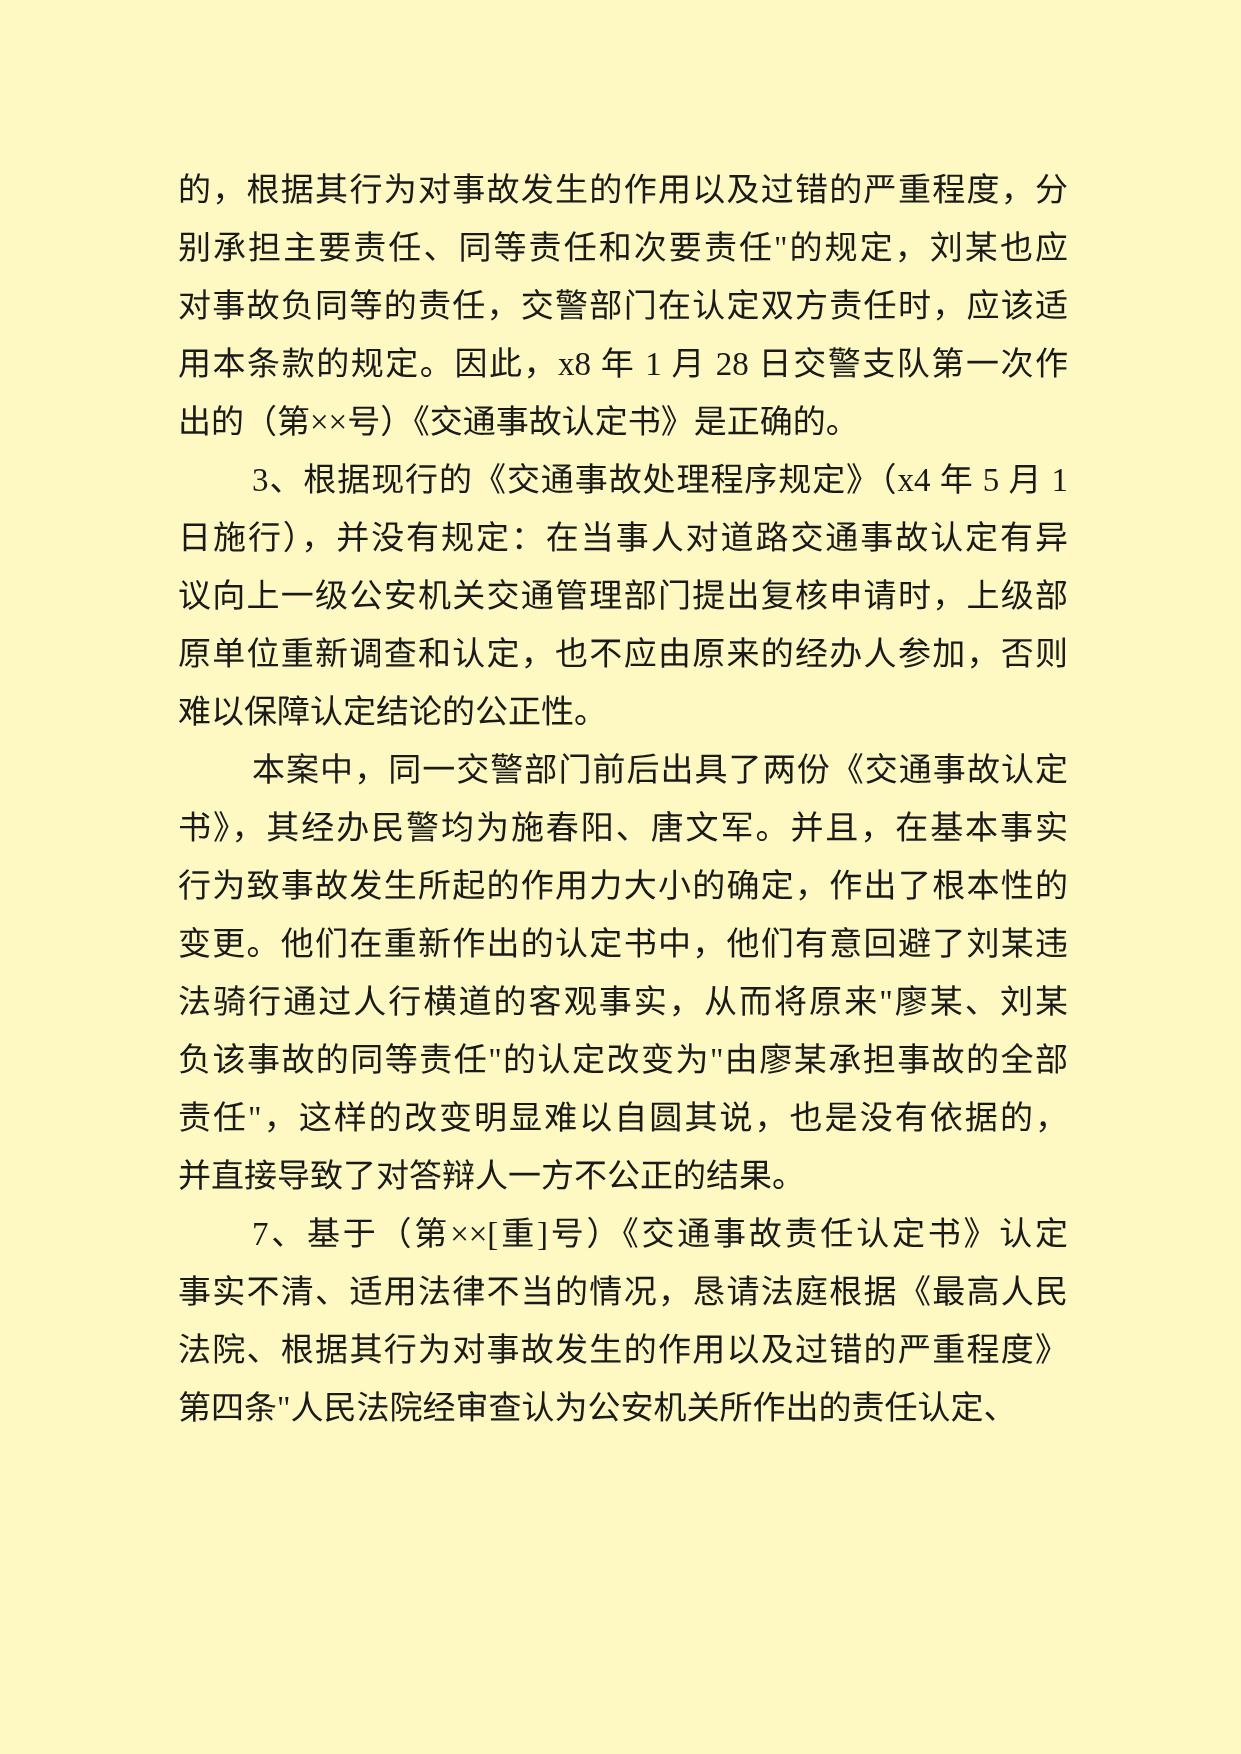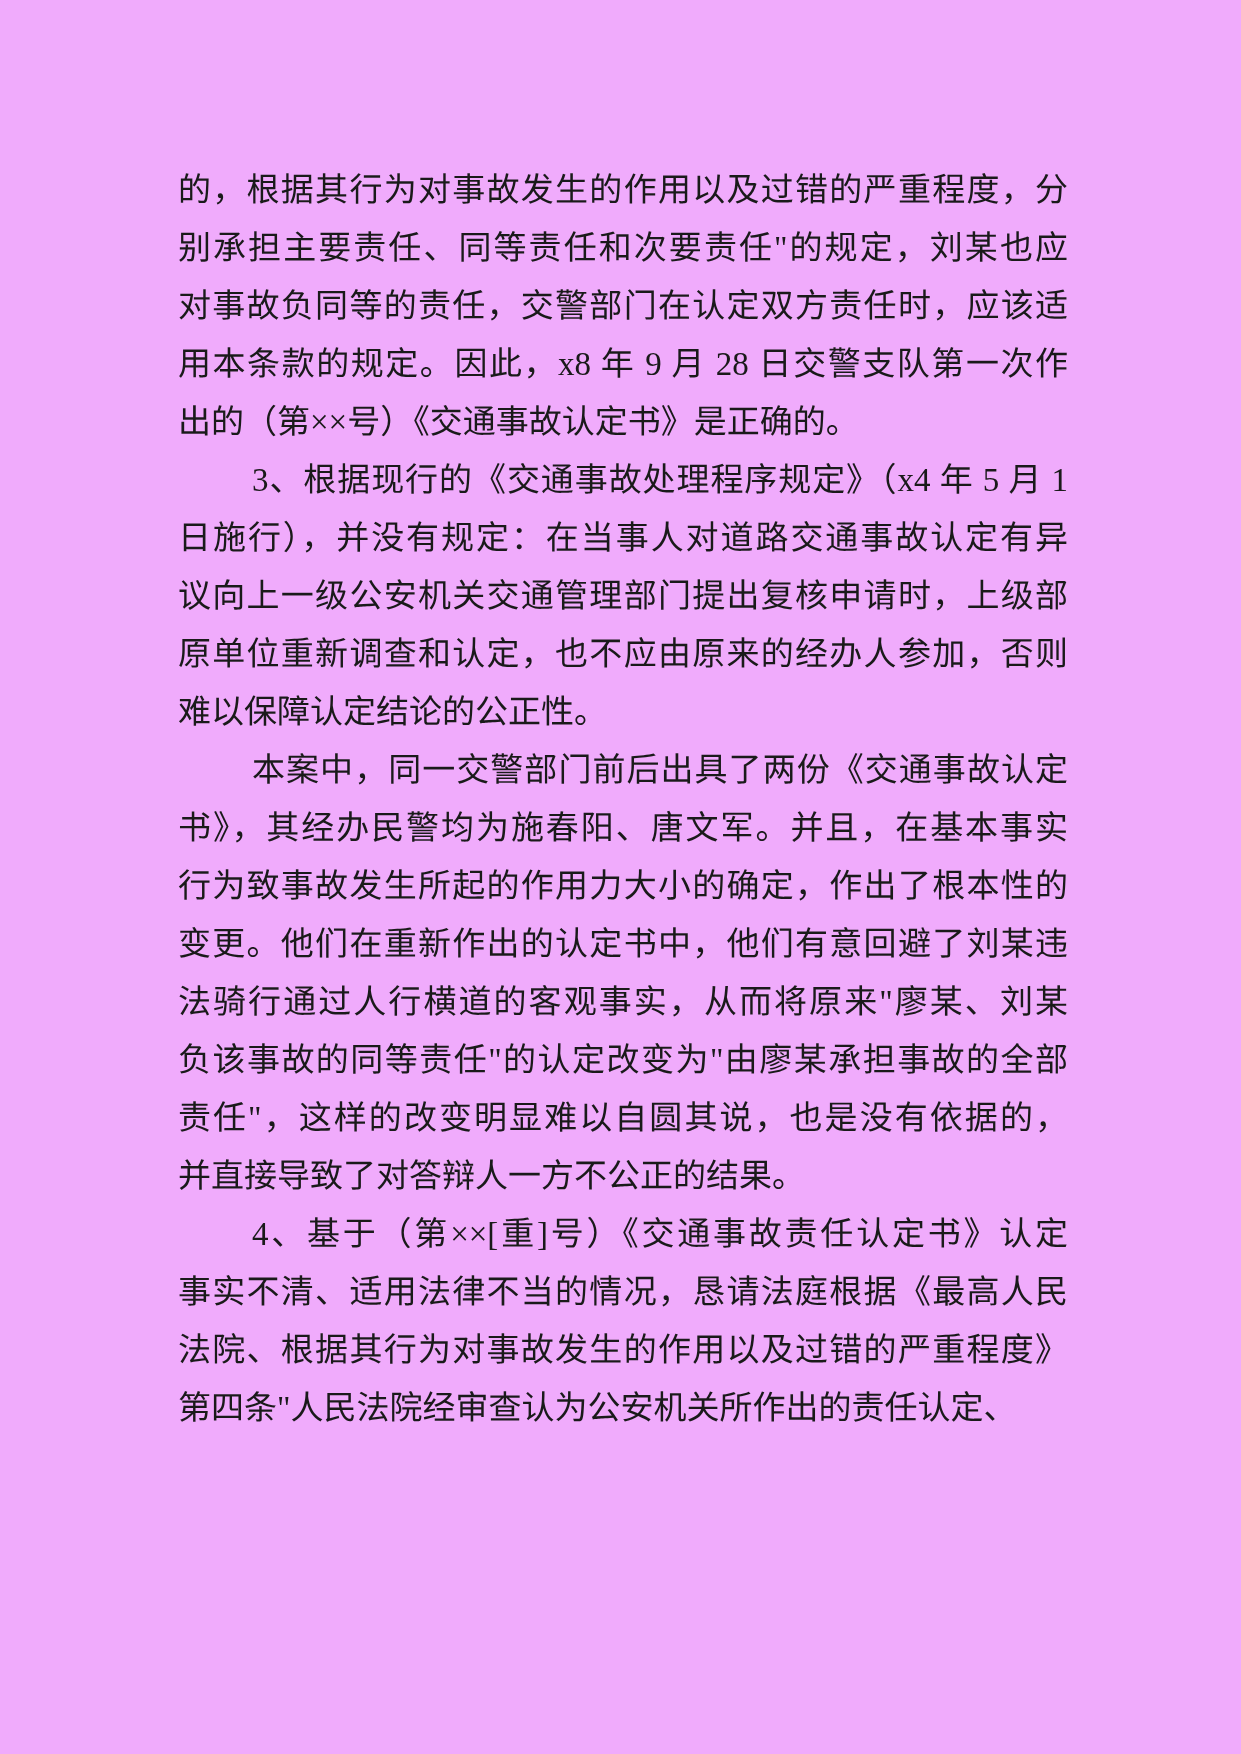--- a/index.html
+++ b/index.html
@@ -4,21 +4,21 @@
 <style>
   html, body {
     margin: 0;
     padding: 0;
     background: #ffffff;
   }
   .page {
     position: relative;
     width: 1241px;
     height: 1754px;
-    background: #f0abfc;
+    background: #fef9c3;
     overflow: hidden;
     font-family: "Liberation Serif", "DejaVu Serif", serif;
     color: #1a1a1a;
   }
   .content {
     position: absolute;
     left: 178px;
     top: 161px;
     width: 890px;
   }
@@ -47,40 +47,40 @@
 </style>
 </head>
 <body>
 
 <div class="page">
   <div class="content" id="document-body">
       <div class="paragraph">
         <div class="line">的，根据其行为对事故发生的作用以及过错的严重程度，分</div>
         <div class="line">别承担主要责任、同等责任和次要责任"的规定，刘某也应</div>
         <div class="line">对事故负同等的责任，交警部门在认定双方责任时，应该适</div>
-        <div class="line">用本条款的规定。因此，x8 年 9 月 28 日交警支队第一次作</div>
+        <div class="line">用本条款的规定。因此，x8 年 1 月 28 日交警支队第一次作</div>
         <div class="line last">出的（第××号）《交通事故认定书》是正确的。</div>
       </div>
       <div class="paragraph">
         <div class="line indent">3、根据现行的《交通事故处理程序规定》（x4 年 5 月 1</div>
         <div class="line">日施行），并没有规定：在当事人对道路交通事故认定有异</div>
         <div class="line">议向上一级公安机关交通管理部门提出复核申请时，上级部</div>
         <div class="line">原单位重新调查和认定，也不应由原来的经办人参加，否则</div>
         <div class="line last">难以保障认定结论的公正性。</div>
       </div>
       <div class="paragraph">
         <div class="line indent">本案中，同一交警部门前后出具了两份《交通事故认定</div>
         <div class="line">书》，其经办民警均为施春阳、唐文军。并且，在基本事实</div>
         <div class="line">行为致事故发生所起的作用力大小的确定，作出了根本性的</div>
         <div class="line">变更。他们在重新作出的认定书中，他们有意回避了刘某违</div>
         <div class="line">法骑行通过人行横道的客观事实，从而将原来"廖某、刘某</div>
         <div class="line">负该事故的同等责任"的认定改变为"由廖某承担事故的全部</div>
         <div class="line">责任"，这样的改变明显难以自圆其说，也是没有依据的，</div>
         <div class="line last">并直接导致了对答辩人一方不公正的结果。</div>
       </div>
       <div class="paragraph">
-        <div class="line indent">4、基于（第××[重]号）《交通事故责任认定书》认定</div>
+        <div class="line indent">7、基于（第××[重]号）《交通事故责任认定书》认定</div>
         <div class="line">事实不清、适用法律不当的情况，恳请法庭根据《最高人民</div>
         <div class="line">法院、根据其行为对事故发生的作用以及过错的严重程度》</div>
         <div class="line last">第四条"人民法院经审查认为公安机关所作出的责任认定、</div>
       </div>
     </div>
 </div>
 
 </body></html>

